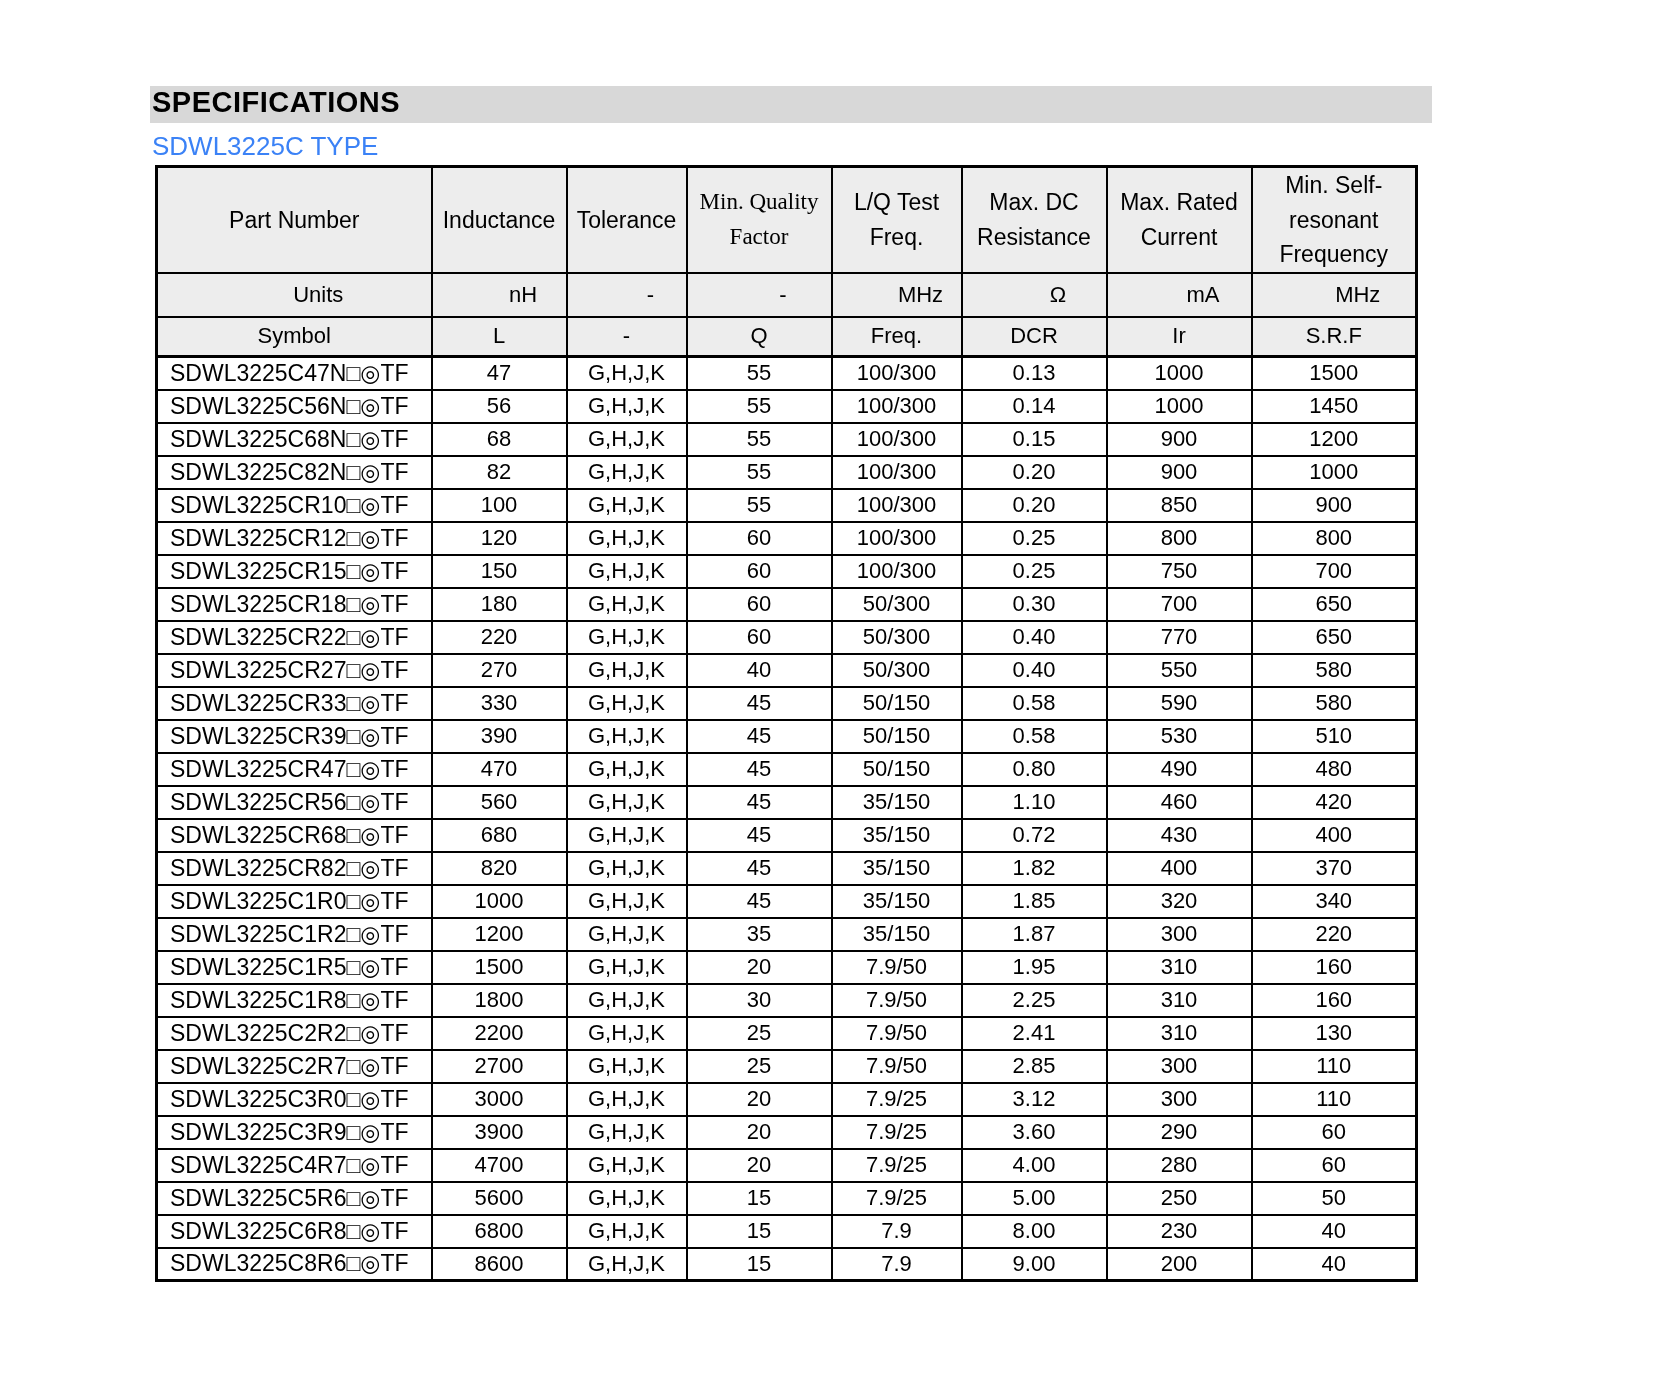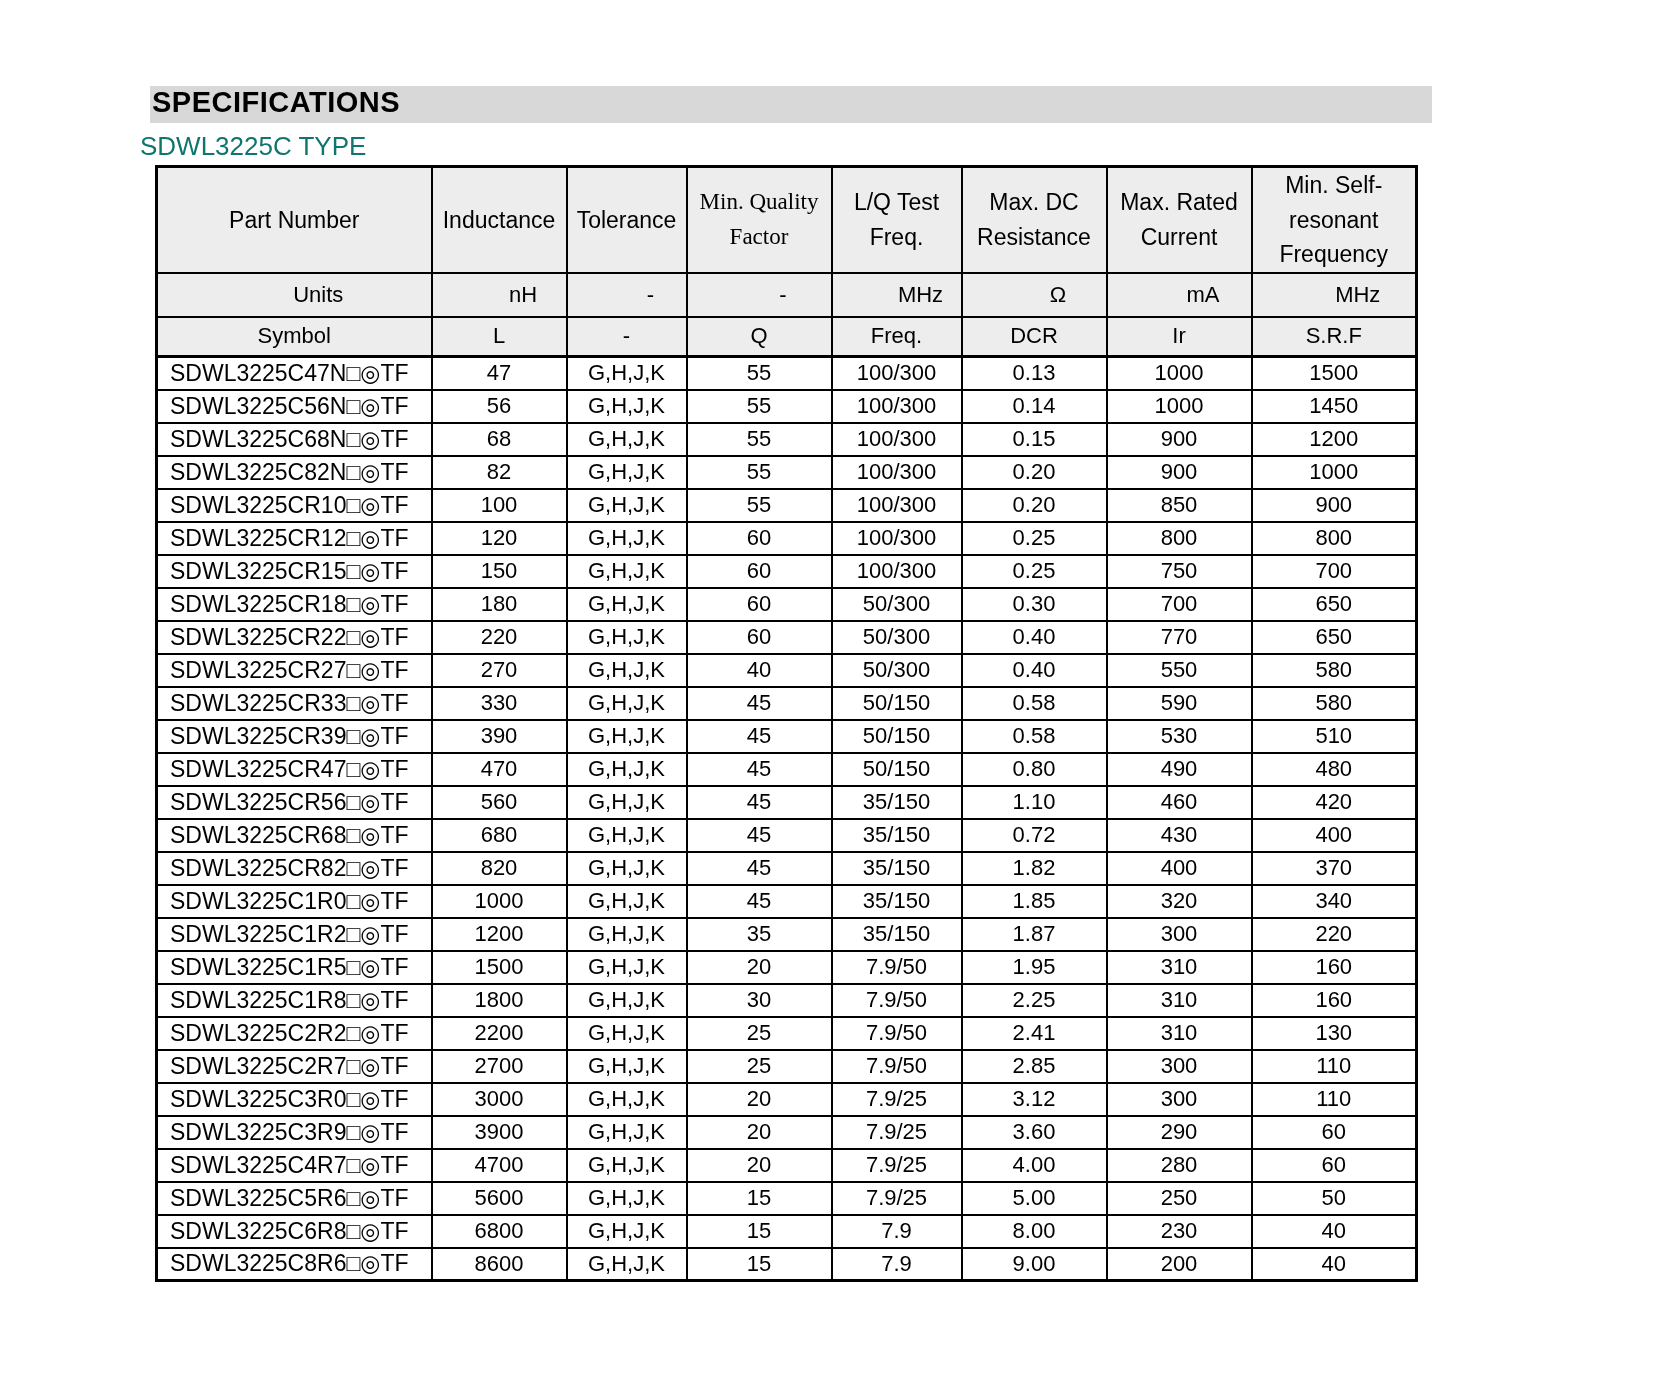--- a/index.html
+++ b/index.html
@@ -27,25 +27,25 @@
   }
   .title-bar h1 {
     font-size: 29px;
     font-weight: bold;
     letter-spacing: 0.5px;
     padding-left: 2px;
     color: #000;
   }
   .type-title {
     position: absolute;
-    left: 140px;
+    left: 152px;
     top: 131px;
     font-size: 26px;
     font-weight: normal;
-    color: #0f766e;
+    color: #3b82f6;
   }
   table.spec {
     position: absolute;
     left: 155px;
     top: 165px;
     width: 1260px;
     border-collapse: collapse;
     table-layout: fixed;
     border: 3px solid #000;
   }

